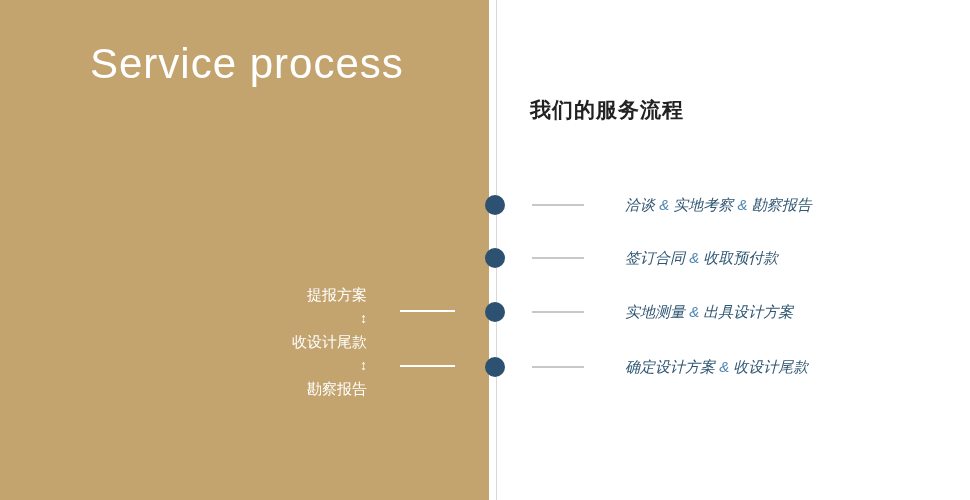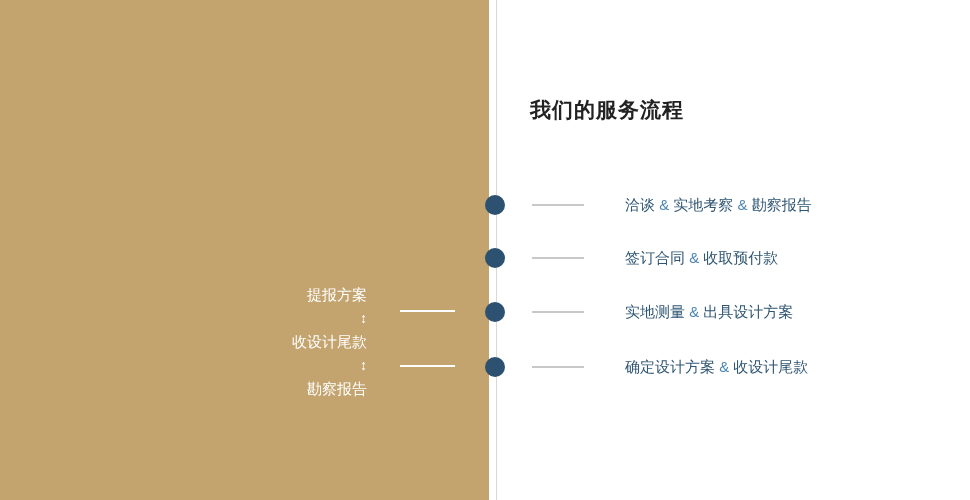--- a/index.html
+++ b/index.html
@@ -37,21 +37,21 @@
   .vline {
     position:absolute; left:496px; top:0; width:1px; height:500px;
     background:var(--divider,#d8d8d8);
   }
   
   .heading {
     position:absolute; left:530px; top:96px;
     font-size:21px; font-weight:bold; letter-spacing:1px;
     color:var(--heading-text,#222222);
   }
-  .timeline { position:absolute; left:0; top:0; width:970px; height:500px; }
+  .timeline { position:absolute; left:0; top:0; width:970px; height:500px;font-style:italic; }
   .tl-row { position:absolute; left:0; right:0; height:20px; }
   .dot {
     position:absolute; left:485px; top:0; width:20px; height:20px;
     border-radius:50%; background:var(--dot,#2d5170);
   }
   .dash {
     position:absolute; left:532px; top:9px; width:52px; height:2px;
     background:var(--dash,#c8c8c8);
   }
   .txt {
@@ -60,20 +60,21 @@
     color:var(--item-text,#2f5672);
   }
   .amp { color:var(--ampersand,#4e86b0); }
 </style>
 </head>
 <body>
 
 <div class="stage">
 
   <div class="left-panel">
+    <div class="title">Service process</div>
 
     <div class="steps">
       <div>提报方案</div>
       <div class="arrow">↕</div>
       <div>收设计尾款</div>
       <div class="arrow">↕</div>
       <div>勘察报告</div>
     </div>
 
     <div class="conn conn1"></div>

